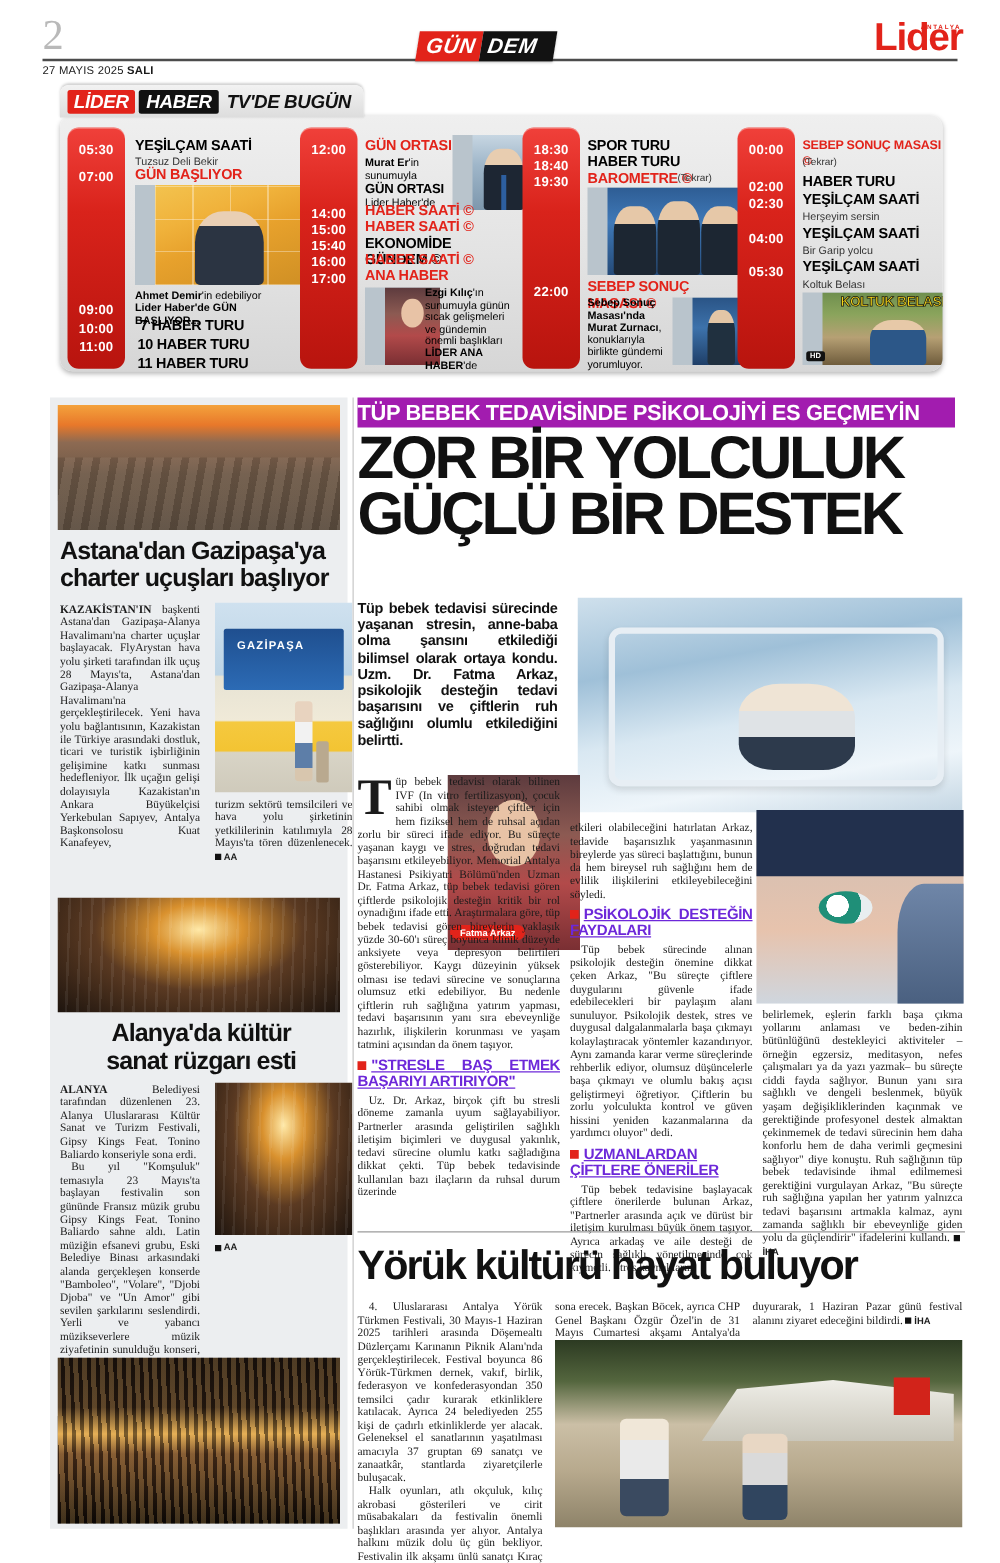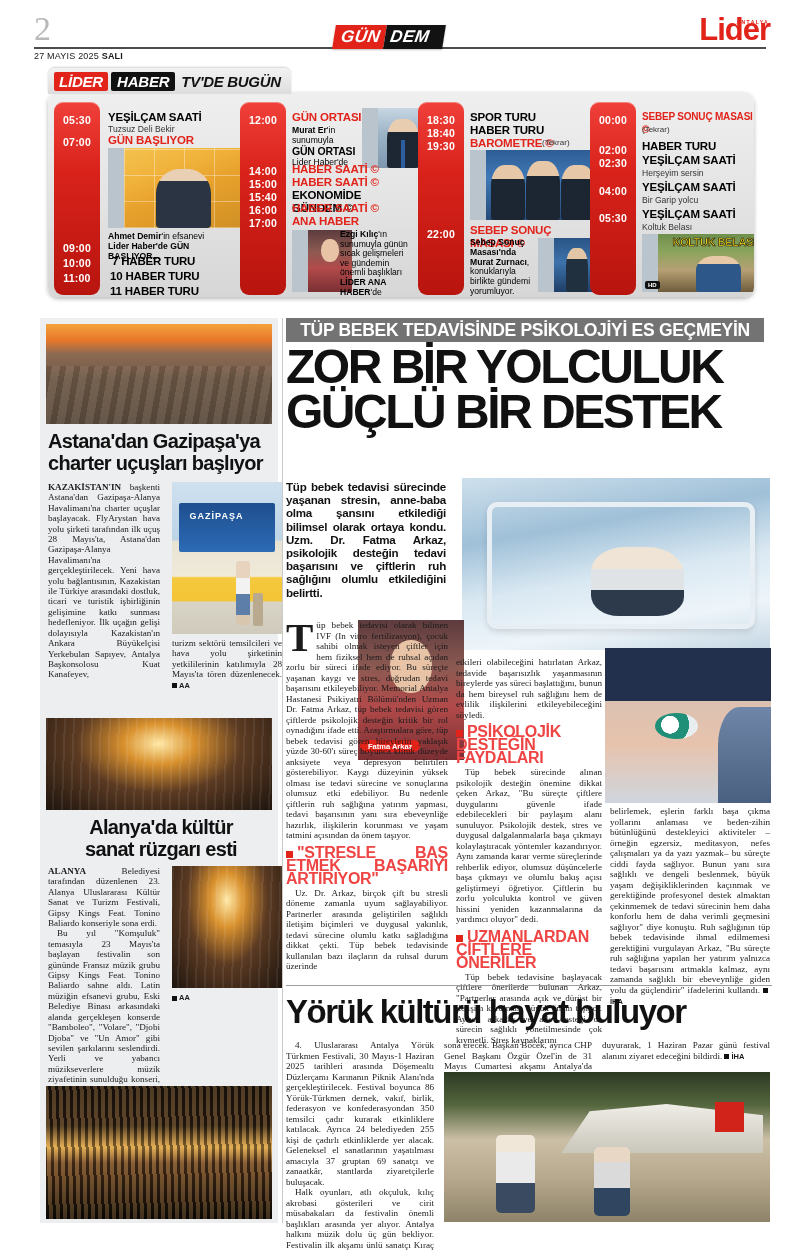--- a/index.html
+++ b/index.html
@@ -52,33 +52,33 @@
   .serif{font-family:"Liberation Serif",serif;font-size:9.1px;line-height:10.4px;text-align:justify;color:#1b1b1b;}
   .serif .drop{font-weight:700;}
 
   .lc-photo3{position:absolute;left:6px;top:400px;width:226px;height:92px;overflow:hidden;}
   .lc-head2{position:absolute;left:8px;top:498px;width:226px;font-size:20px;line-height:22px;font-weight:700;letter-spacing:-.7px;color:#111;text-align:center;}
   .lc-body2{position:absolute;left:8px;top:548px;width:226px;}
   .lc-photo4{position:absolute;left:124px;top:0;width:110px;height:122px;overflow:hidden;}
   .lc-photo5{position:absolute;left:6px;top:768px;width:226px;height:133px;overflow:hidden;}
 
   
-  .kicker{position:absolute;left:286px;top:318px;width:478px;height:24px;background:#737373;display:flex;align-items:center;justify-content:center;}
+  .kicker{position:absolute;left:286px;top:318px;width:478px;height:24px;background:#a21caf;display:flex;align-items:center;justify-content:flex-start;}
   .kicker span{color:#fff;font-weight:700;font-size:17.5px;letter-spacing:-.3px;}
   .bighead{position:absolute;left:286px;top:344px;width:486px;}
   .bighead .l{font-size:48px;line-height:45px;font-weight:700;letter-spacing:-2.5px;color:#111;display:block;white-space:nowrap;}
   .lede{position:absolute;left:286px;top:480px;width:160px;font-size:11.6px;line-height:13.2px;font-weight:700;color:#111;letter-spacing:-.25px;text-align:justify;}
   .main-photo{position:absolute;left:462px;top:478px;width:308px;height:172px;overflow:hidden;}
   .preg-photo{position:absolute;left:605px;top:648px;width:166px;height:155px;overflow:hidden;}
   .doc-photo{position:absolute;left:358px;top:620px;width:106px;height:140px;overflow:hidden;}
   .doc-cap{position:absolute;left:360px;top:740px;background:#e2231a;color:#fff;font-size:7.5px;font-weight:700;padding:1.5px 8px;border-radius:7px;}
 
   .col{position:absolute;font-family:"Liberation Serif",serif;font-size:9.1px;line-height:10.5px;text-align:justify;color:#1b1b1b;}
   .dropcap{float:left;font-size:41px;line-height:31px;font-weight:700;padding:2px 3px 0 0;font-family:"Liberation Serif",serif;}
-  .subhead{font-family:"Liberation Sans",sans-serif;font-weight:700;font-size:16px;line-height:13px;color:#ef4444;letter-spacing:-.3px;margin:5px 0 3px 0;}
+  .subhead{font-family:"Liberation Sans",sans-serif;font-weight:700;font-size:12px;line-height:13px;color:#6d28d9;letter-spacing:-.3px;margin:5px 0 3px 0;text-decoration:underline;}
   .subhead .sq{display:inline-block;width:7px;height:7px;background:#e2231a;margin-right:4px;}
 
   
   .bhead{position:absolute;left:286px;top:995px;width:486px;font-size:33px;line-height:33px;font-weight:700;letter-spacing:-1.5px;color:#111;white-space:nowrap;}
   .bot-photo{position:absolute;left:444px;top:1072px;width:326px;height:150px;overflow:hidden;}
 
   .src{font-family:"Liberation Sans",sans-serif;font-size:7.5px;font-weight:700;}
   .src .sq{display:inline-block;width:5px;height:5px;background:#111;margin-right:2px;vertical-align:middle;}
 
   
@@ -168,21 +168,21 @@
         <div class="progcol" style="width:132px">
           <div class="pl" style="position:absolute;left:8px;top:11px">YEŞİLÇAM SAATİ</div>
           <div class="ps" style="position:absolute;left:8px;top:24px">Tuzsuz Deli Bekir</div>
           <div class="plr" style="position:absolute;left:8px;top:34px">GÜN BAŞLIYOR</div>
           <div class="photo" style="left:8px;top:48px;width:124px;height:80px">
             <div class="img-anchor">
                 <div class="grid"></div>
                 <div class="man"></div>
               </div>
           </div>
-          <div class="pn" style="position:absolute;left:8px;top:131px;width:128px"><b>Ahmet Demir</b><span>'in efsanevi</span></div>
+          <div class="pn" style="position:absolute;left:8px;top:131px;width:128px"><b>Ahmet Demir</b><span>'in edebiliyor</span></div>
           <div class="pn" style="position:absolute;left:8px;top:141px;width:128px"><b>Lider Haber</b><b>'de GÜN BAŞLIYOR...</b></div>
           <div class="pl" style="position:absolute;left:12px;top:155px">7 HABER TURU</div>
           <div class="pl" style="position:absolute;left:10px;top:170px">10 HABER TURU</div>
           <div class="pl" style="position:absolute;left:10px;top:185px">11 HABER TURU</div>
         </div>
       </div>
 
       <div class="tvcol" style="width:178px">
         <div class="timecol">
           <div class="t" style="top:12px">12:00</div>

